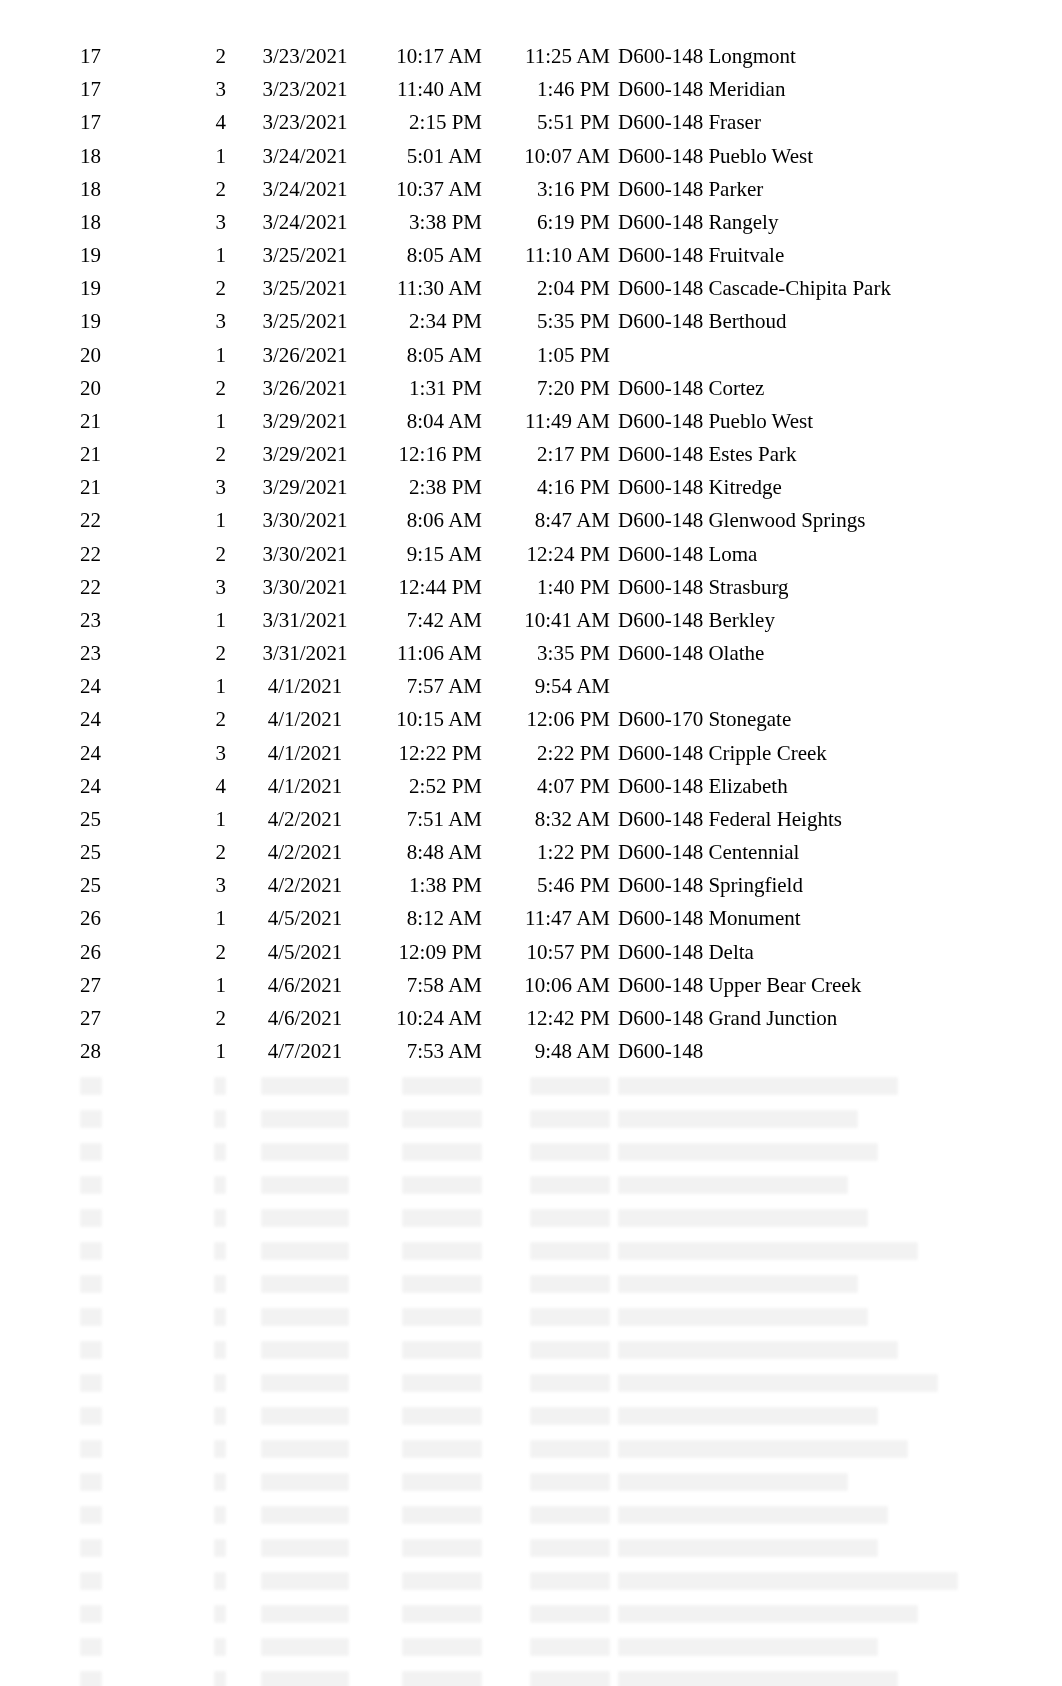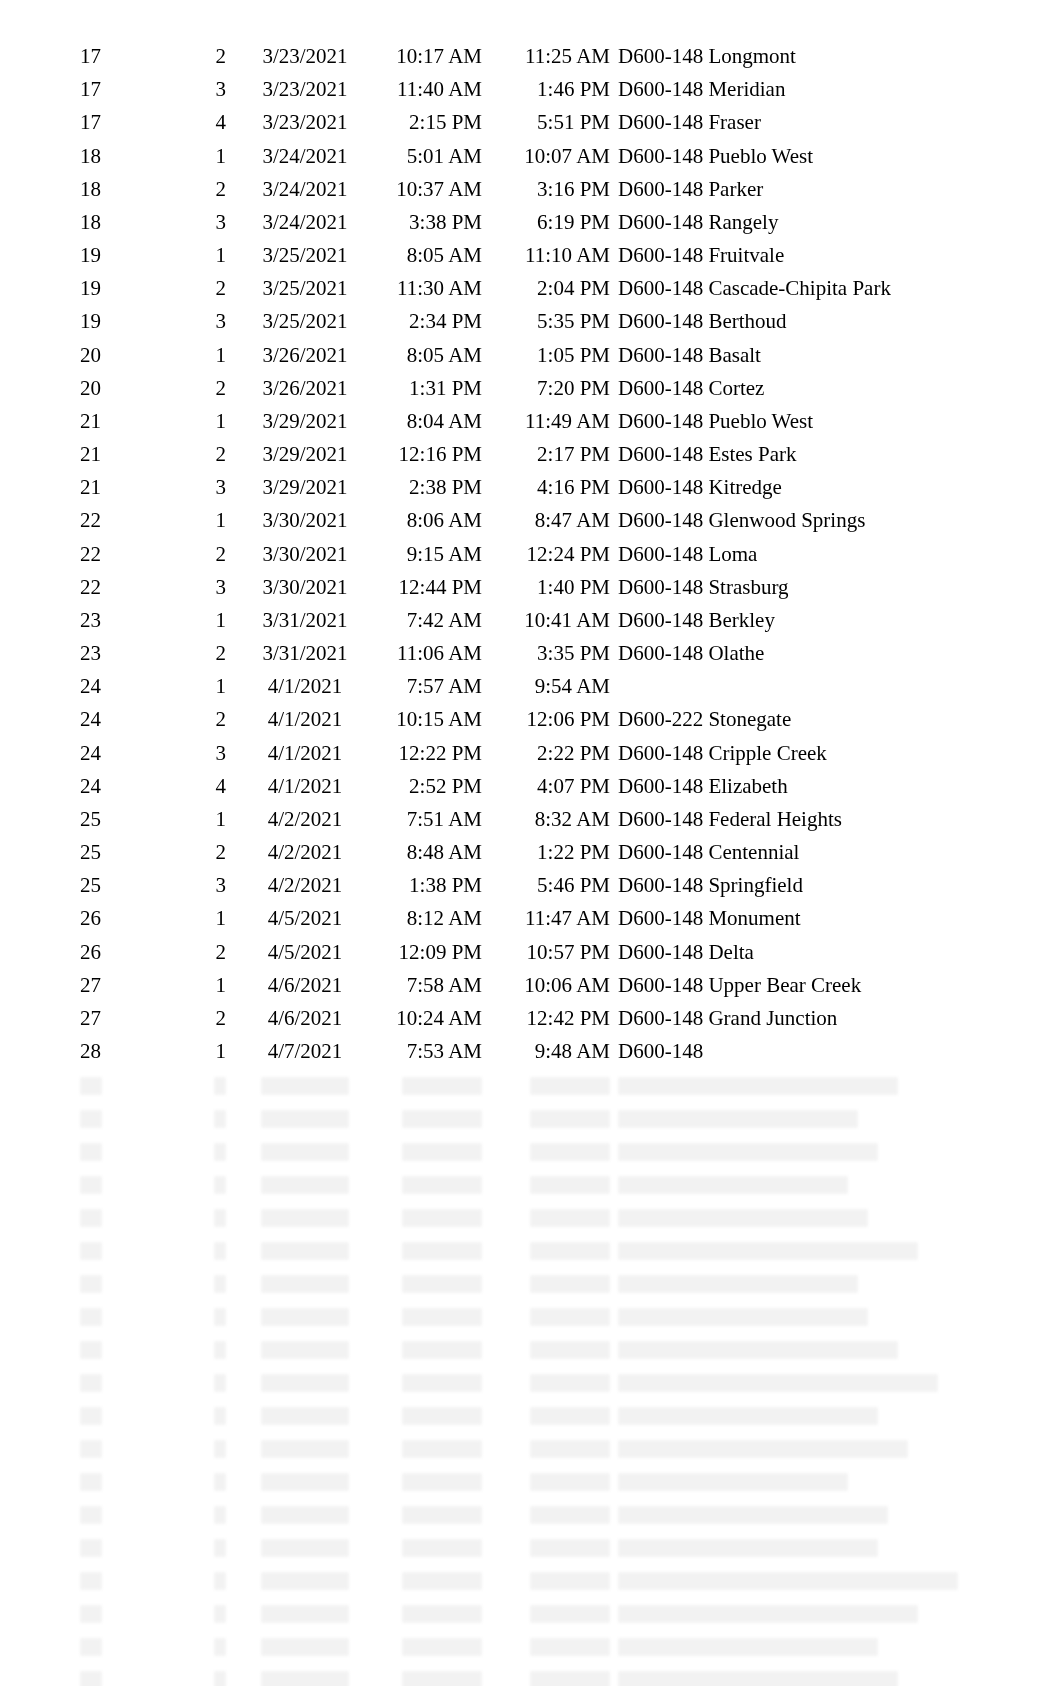--- a/index.html
+++ b/index.html
@@ -117,21 +117,20 @@
       <span class="col-d">2:34 PM</span>
       <span class="col-e">5:35 PM</span>
       <span class="col-f">D600-148 Berthoud</span>
     </div>
     <div class="row">
       <span class="col-a">20</span>
       <span class="col-b">1</span>
       <span class="col-c">3/26/2021</span>
       <span class="col-d">8:05 AM</span>
       <span class="col-e">1:05 PM</span>
-      <span class="col-f">D600-148 Basalt</span>
     </div>
     <div class="row">
       <span class="col-a">20</span>
       <span class="col-b">2</span>
       <span class="col-c">3/26/2021</span>
       <span class="col-d">1:31 PM</span>
       <span class="col-e">7:20 PM</span>
       <span class="col-f">D600-148 Cortez</span>
     </div>
     <div class="row">
@@ -204,21 +203,21 @@
       <span class="col-c">4/1/2021</span>
       <span class="col-d">7:57 AM</span>
       <span class="col-e">9:54 AM</span>
     </div>
     <div class="row">
       <span class="col-a">24</span>
       <span class="col-b">2</span>
       <span class="col-c">4/1/2021</span>
       <span class="col-d">10:15 AM</span>
       <span class="col-e">12:06 PM</span>
-      <span class="col-f">D600-222 Stonegate</span>
+      <span class="col-f">D600-170 Stonegate</span>
     </div>
     <div class="row">
       <span class="col-a">24</span>
       <span class="col-b">3</span>
       <span class="col-c">4/1/2021</span>
       <span class="col-d">12:22 PM</span>
       <span class="col-e">2:22 PM</span>
       <span class="col-f">D600-148 Cripple Creek</span>
     </div>
     <div class="row">

